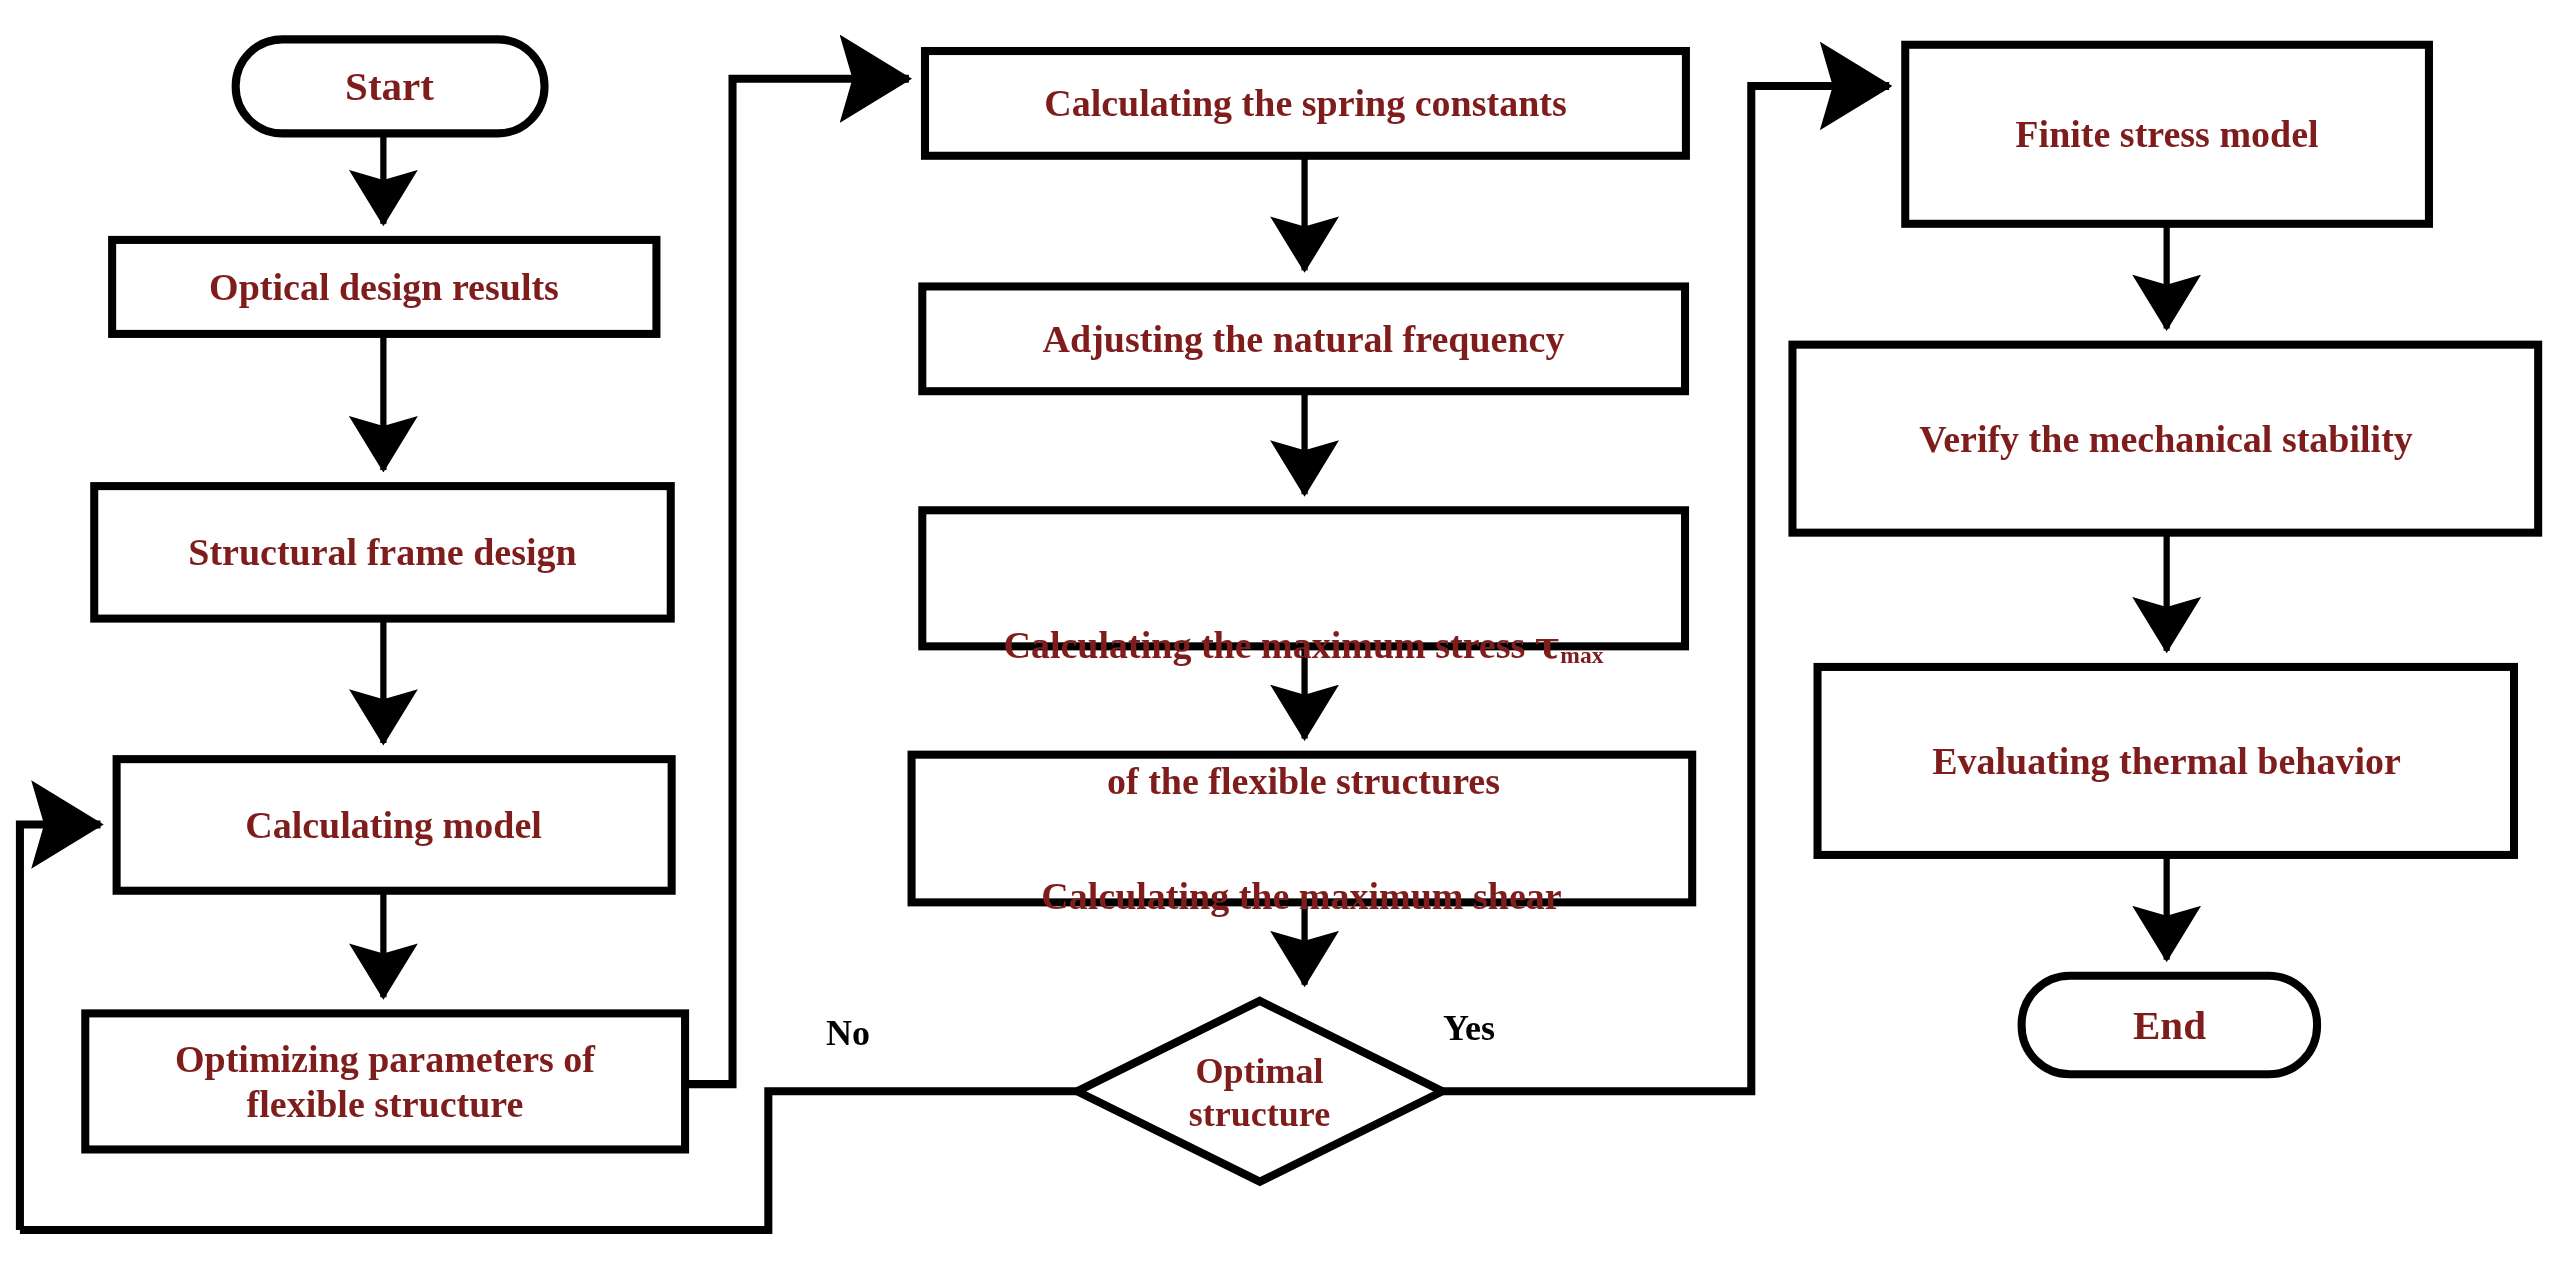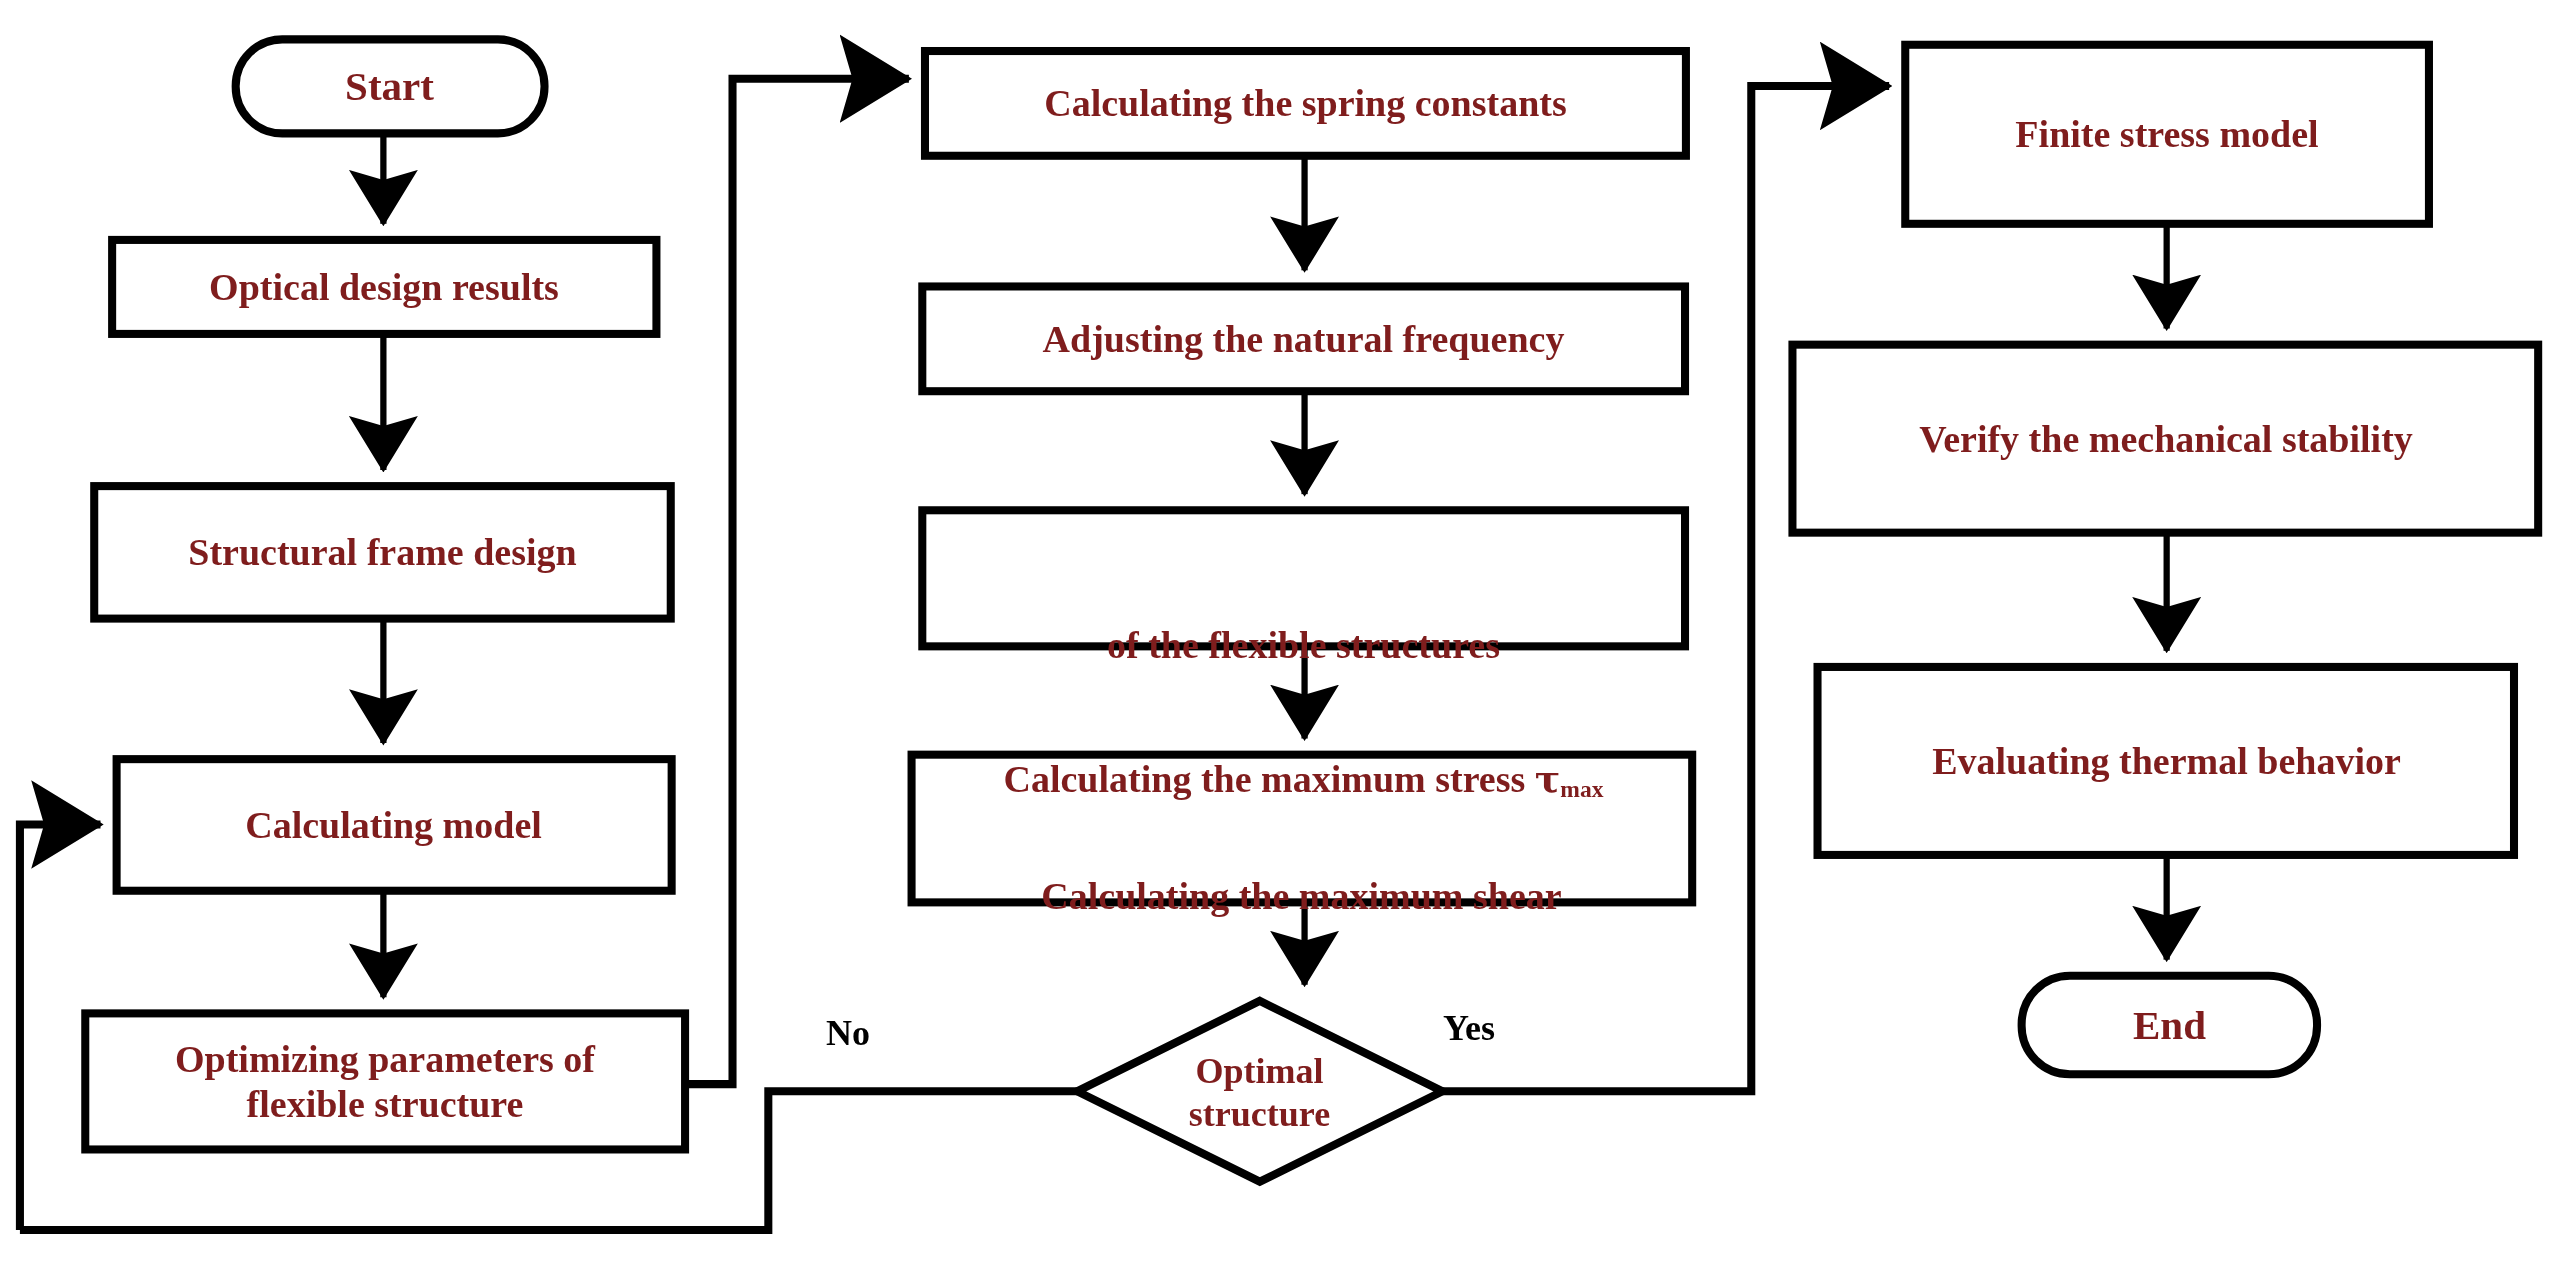--- a/index.html
+++ b/index.html
@@ -125,24 +125,24 @@
   <div class="node-label" style="left:925px; top:51px; width:761px; height:105px; font-size:38px;">
     <span>Calculating the spring constants</span>
   </div>
 
   <div class="node-label" style="left:922px; top:287px; width:763px; height:105px; font-size:38px;">
     <span>Adjusting the natural frequency</span>
   </div>
 
   <div class="node-label" style="left:922px; top:510px; width:763px; height:136px; font-size:38px; display:block; padding-top:23px; box-sizing:border-box;">
     <div style="text-align:center;">
-      <span>of the flexible structures</span>
+      <span>Calculating the maximum stress </span><span class="greek">τ</span><span class="sub">max</span>
     </div>
     <div style="text-align:center;">
-      <span>Calculating the maximum stress </span><span class="greek">τ</span><span class="sub">max</span>
+      <span>of the flexible structures</span>
     </div>
   </div>
 
   <div class="node-label" style="left:911px; top:755px; width:781px; height:148px; font-size:38px; display:block; padding-top:29px; box-sizing:border-box;">
     <div style="text-align:center;">
       <span>Calculating the maximum shear</span>
     </div>
   </div>
 
   <div class="node-label" style="left:1125px; top:1023px; width:269px; height:139px; font-size:36px;">

